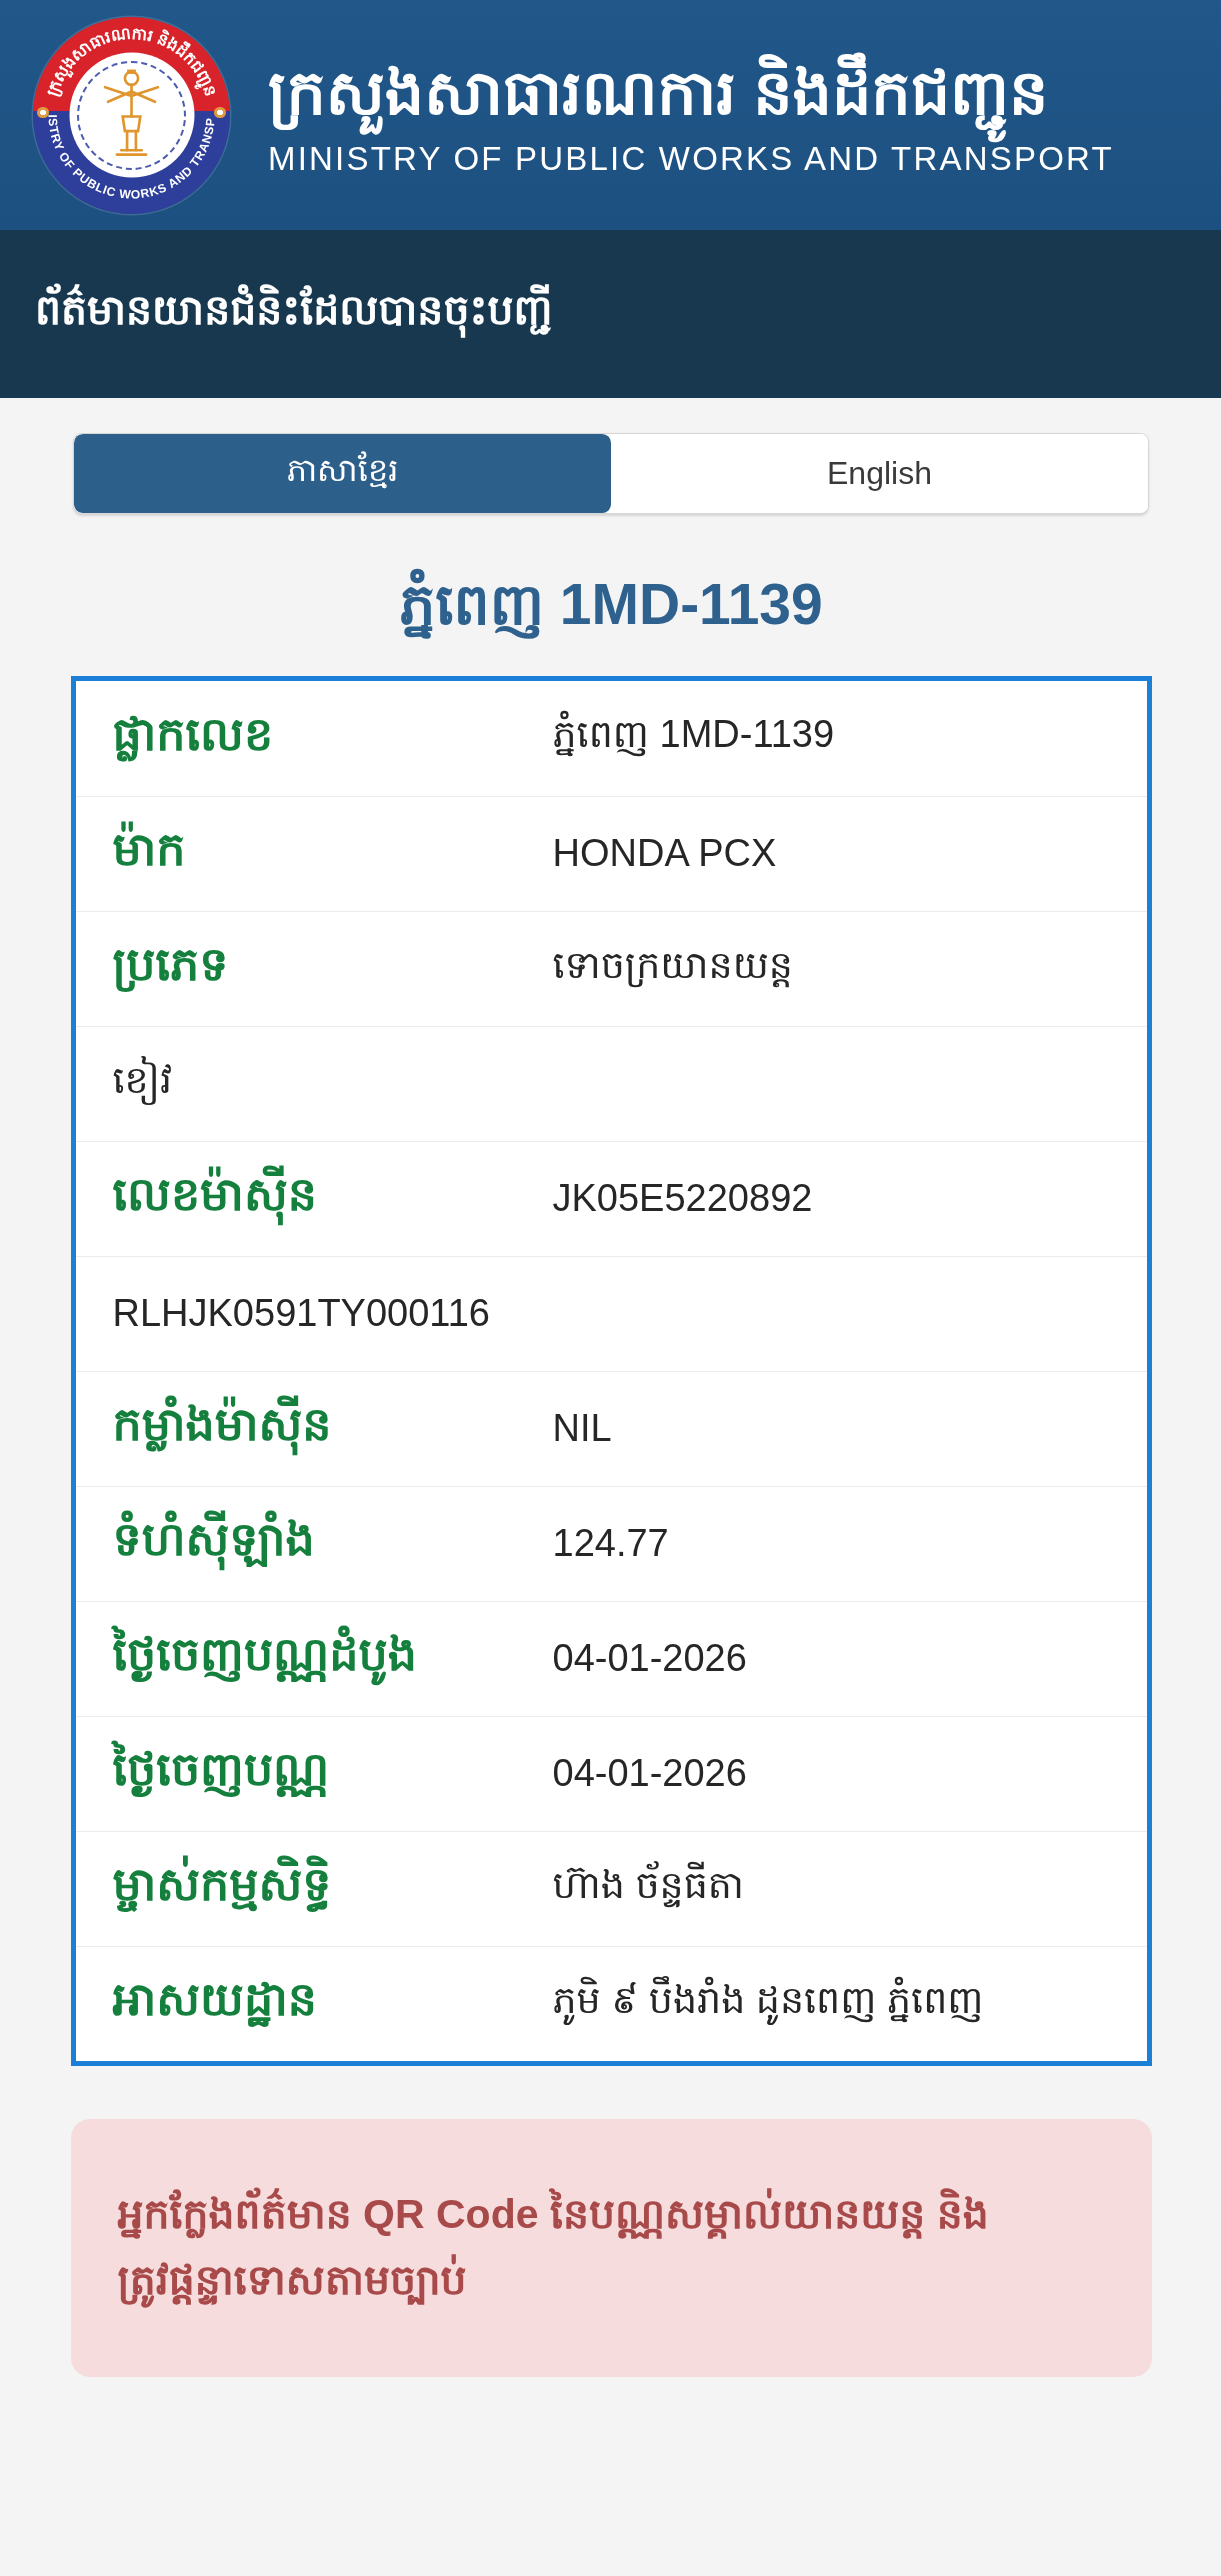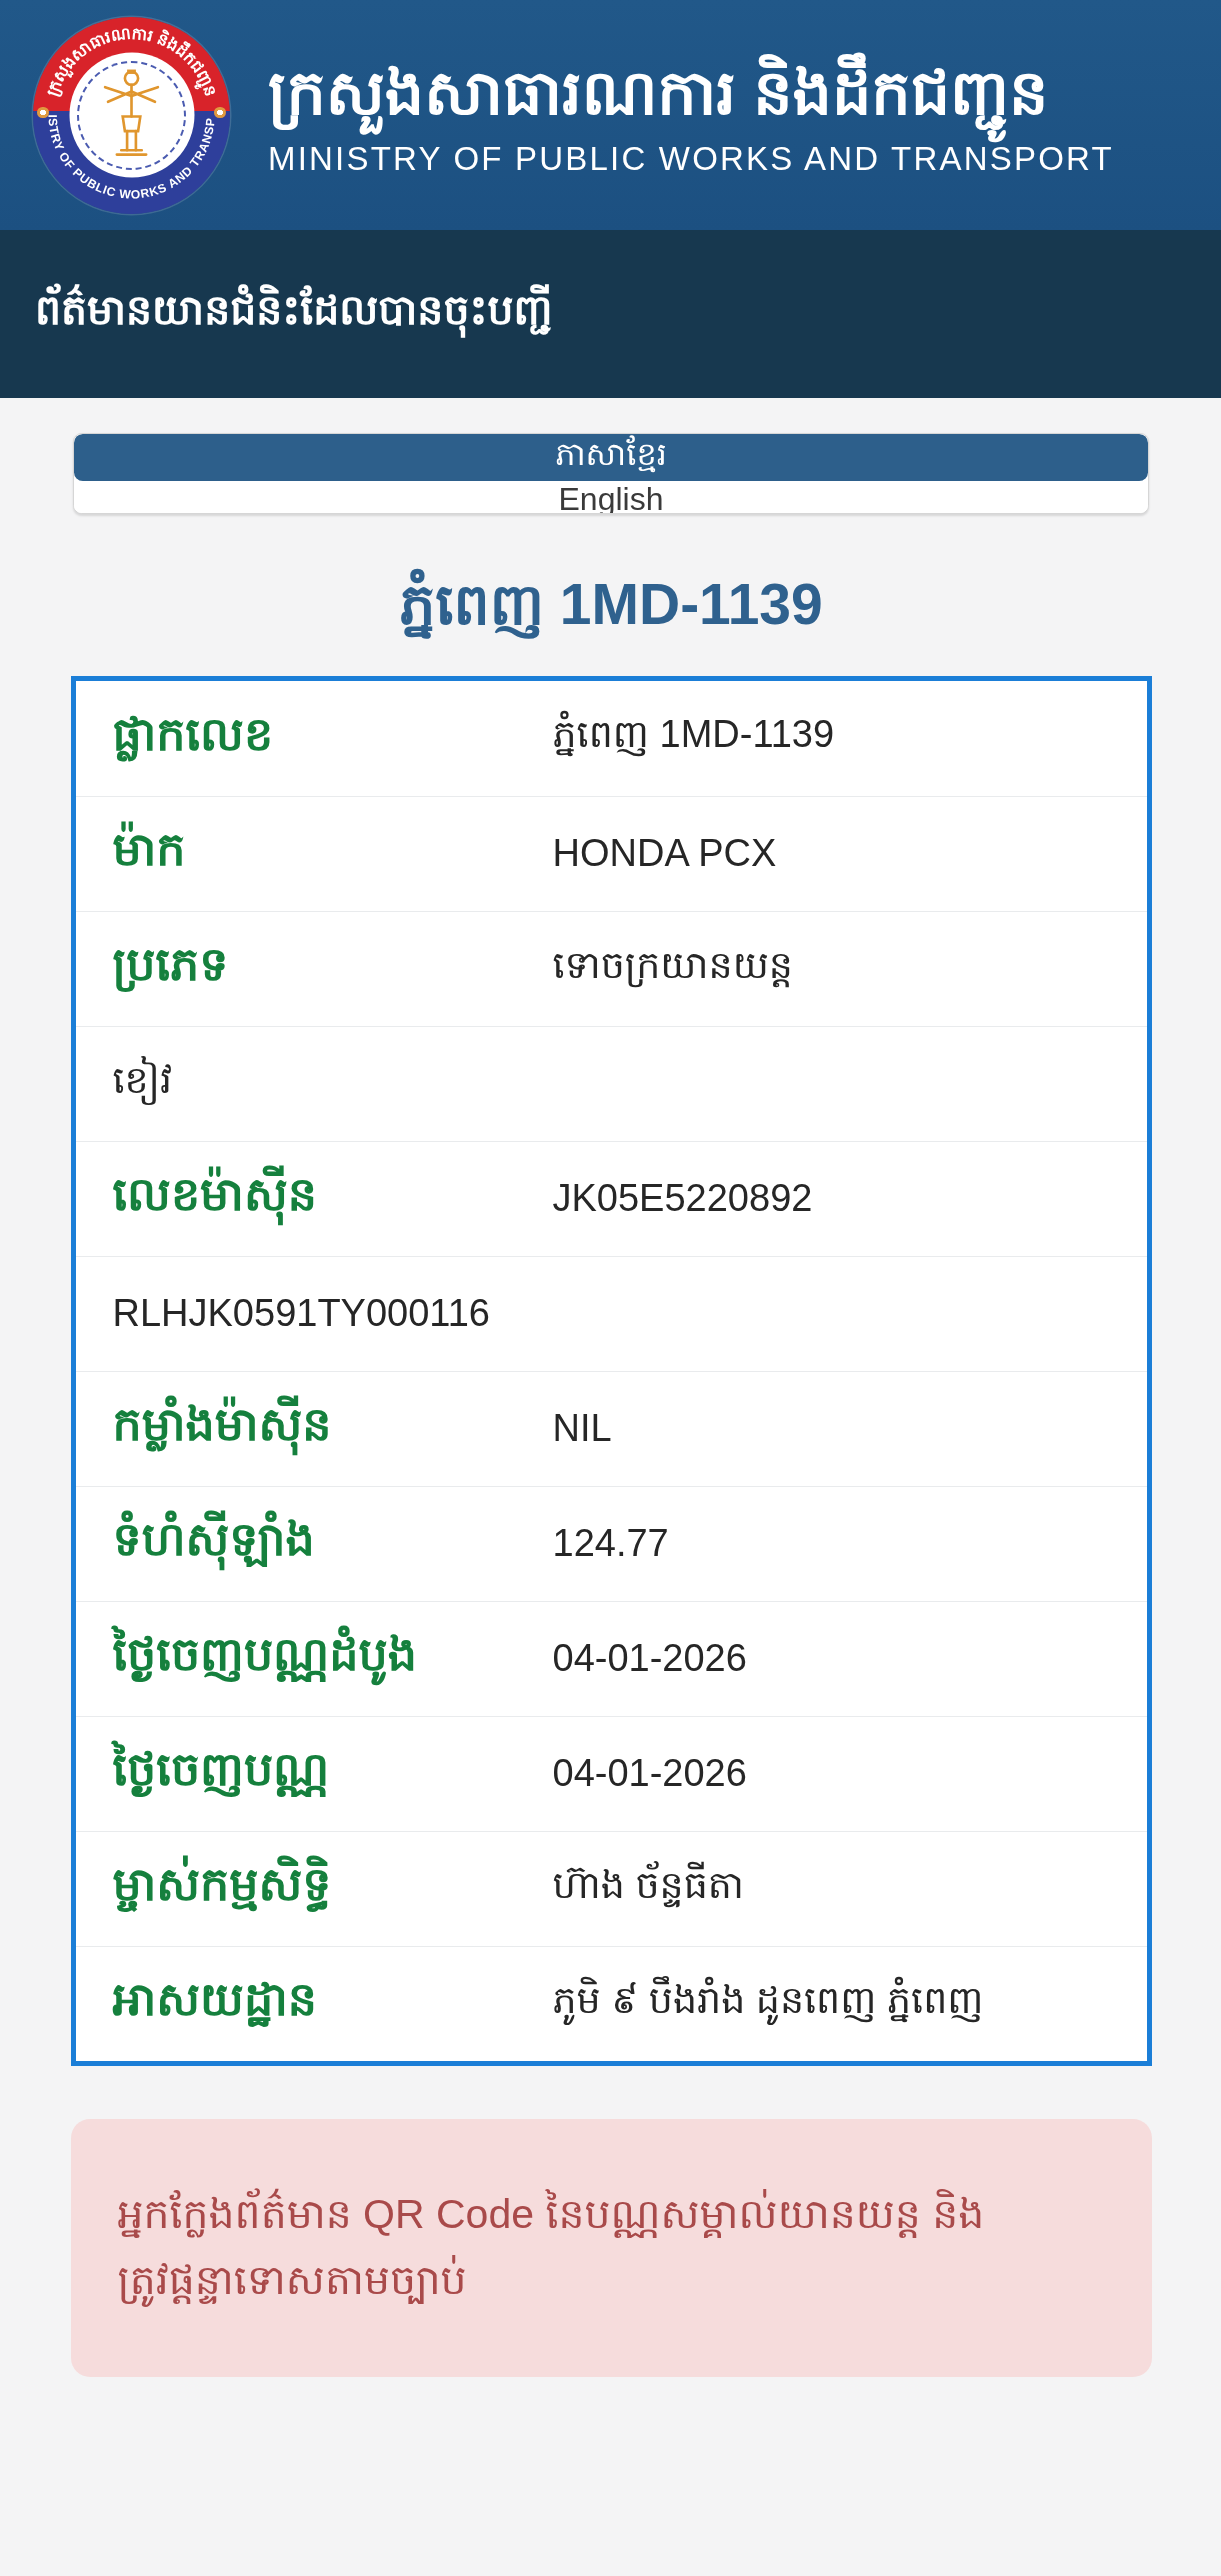--- a/index.html
+++ b/index.html
@@ -47,21 +47,21 @@
     height:168px; background:#17384f; color:#fff;
     display:flex; align-items:center; padding:0 35px;
     font-size:41px; font-weight:600;
   }
 
   
   .tabbar{
     width:1076px; height:81px; margin:35px auto 0;
     background:#fff; border:0.7px solid #d6d6d6; border-radius:8.8px;
     box-shadow:0 1.5px 2.2px rgba(0,0,0,.12);
-    display:flex; overflow:hidden;flex-direction:column;
+    display:flex; overflow:hidden;
   }
   .tab{
     flex:1 1 50%; display:flex; align-items:center; justify-content:center;
     font-size:32px; color:#3a3a3a; cursor:pointer; background:#fff;
   }
   .tab.active{ background:#2d5f8b; color:#fff; border-radius:8.8px; }
 
   
   .page-title{
     margin-top:59px; text-align:center;
@@ -83,21 +83,21 @@
     width:440px; flex:0 0 auto;
     font-size:46px; font-weight:bold; color:#15803d;
   }
   .tvalue{ font-size:38px; color:#262626; padding-right:29px; }
 
   
   .warning{
     width:1081px; margin:53px auto 0;
     background:#f6dcdc; border-radius:19px;
     padding:62px 47px 63px;
-    color:#a94a4a; font-size:41px; font-weight:400; line-height:1.62;
+    color:#a94a4a; font-size:41px; font-weight:700; line-height:1.62;
   }
 </style>
 </head>
 <body>
 
 <div class="app-header">
   <div class="logo">
     <div class="inner">
       <div class="wreath"></div>
 

